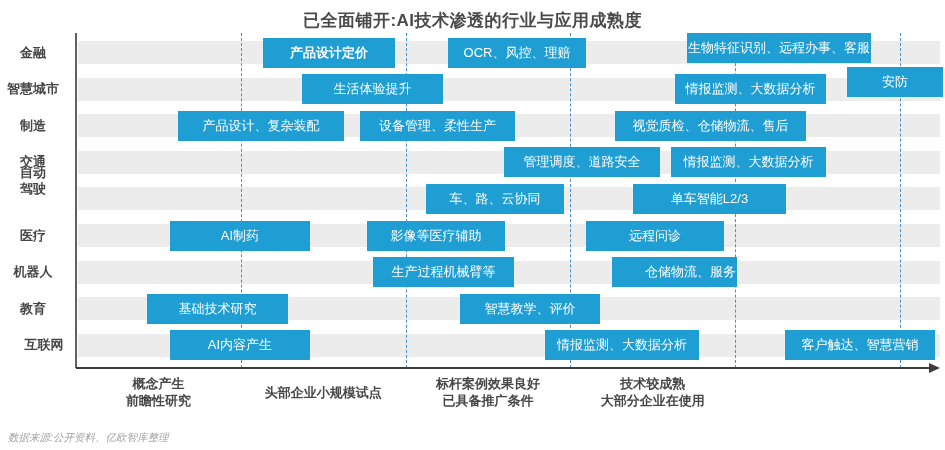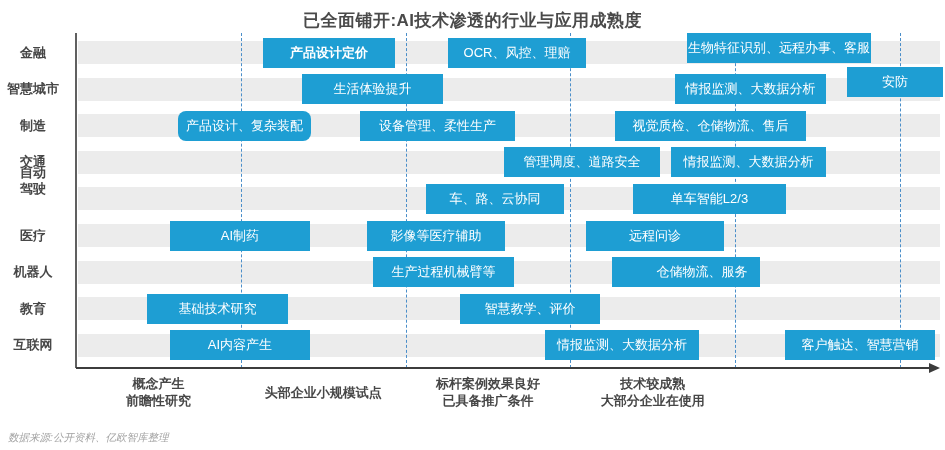--- a/index.html
+++ b/index.html
@@ -123,47 +123,47 @@
     <div class="bar-segment" style="left: 263.048px; width: 132px; top: 37.5px; font-weight: bold;">产品设计定价</div>
     <div class="bar-segment" style="left: 447.954px; width: 138.102px; top: 37.5px;">OCR、风控、理赔</div>
     <div class="bar-segment" style="left: 673.07px; width: 184px; top: 33px; margin-left: 14px;">生物特征识别、远程办事、客服</div>
     <div class="row-band" style="top: 77.6px;"></div>
     <div class="row-label" style="top: 89.1px;">智慧城市</div>
     <div class="bar-segment" style="left: 301.941px; width: 141.069px; top: 74.1px;">生活体验提升</div>
     <div class="bar-segment" style="left: 675.048px; width: 150.957px; top: 74.1px;">情报监测、大数据分析</div>
     <div class="bar-segment" style="left: 846.934px; width: 96px; top: 67px;">安防</div>
     <div class="row-band" style="top: 114.2px;"></div>
     <div class="row-label" style="top: 125.7px;">制造</div>
-    <div class="bar-segment" style="left: 178.011px; width: 133px; top: 110.7px; border-radius: 8px;">产品设计、复杂装配</div>
+    <div class="bar-segment" style="left: 178.011px; width: 166px; top: 110.7px;">产品设计、复杂装配</div>
     <div class="bar-segment" style="left: 359.95px; width: 155.077px; top: 110.7px;">设备管理、柔性生产</div>
     <div class="bar-segment" style="left: 615.061px; width: 191.003px; top: 110.7px;">视觉质检、仓储物流、售后</div>
     <div class="row-band" style="top: 150.8px;"></div>
     <div class="row-label" style="top: 162.3px;">交通</div>
     <div class="bar-segment" style="left: 503.986px; width: 156.066px; top: 147.3px;">管理调度、道路安全</div>
     <div class="bar-segment" style="left: 671.093px; width: 154.912px; top: 147.3px;">情报监测、大数据分析</div>
     <div class="row-band" style="top: 187.4px;"></div>
     <div class="row-label" style="top: 181px;">自动
 驾驶</div>
     <div class="bar-segment" style="left: 426.035px; width: 137.938px; top: 183.9px;">车、路、云协同</div>
     <div class="bar-segment" style="left: 633.024px; width: 152.934px; top: 183.9px;">单车智能L2/3</div>
     <div class="row-band" style="top: 224px;"></div>
     <div class="row-label" style="top: 235.5px;">医疗</div>
     <div class="bar-segment" style="left: 169.936px; width: 140.08px; top: 220.5px;">AI制药</div>
     <div class="bar-segment" style="left: 367.037px; width: 137.938px; top: 220.5px;">影像等医疗辅助</div>
     <div class="bar-segment" style="left: 586.056px; width: 137.938px; top: 220.5px;">远程问诊</div>
     <div class="row-band" style="top: 260.6px;"></div>
     <div class="row-label" style="top: 272.1px;">机器人</div>
     <div class="bar-segment" style="left: 372.97px; width: 141.069px; top: 257.1px;">生产过程机械臂等</div>
-    <div class="bar-segment" style="left: 611.93px; width: 148px; top: 257.1px; padding-left: 32px;">仓储物流、服务</div>
+    <div class="bar-segment" style="left: 611.93px; width: 125px; top: 257.1px; padding-left: 32px;">仓储物流、服务</div>
     <div class="row-band" style="top: 297.2px;"></div>
     <div class="row-label" style="top: 308.7px;">教育</div>
     <div class="bar-segment" style="left: 147.029px; width: 140.904px; top: 293.7px;">基础技术研究</div>
     <div class="bar-segment" style="left: 459.984px; width: 140.08px; top: 293.7px;">智慧教学、评价</div>
     <div class="row-band" style="top: 333.8px;"></div>
-    <div class="row-label" style="top: 345.3px;">互联网</div>
+    <div class="row-label" style="top: 345.3px; margin-left: 11px;">互联网</div>
     <div class="bar-segment" style="left: 169.936px; width: 140.08px; top: 330.3px;">AI内容产生</div>
     <div class="bar-segment" style="left: 545.021px; width: 153.923px; top: 330.3px;">情报监测、大数据分析</div>
     <div class="bar-segment" style="left: 784.97px; width: 149.968px; top: 330.3px;">客户触达、智慧营销</div>
     <div class="stage-label" style="left: 158.4px;">概念产生
 前瞻性研究</div>
     <div class="stage-label" style="left: 323.2px;">头部企业小规模试点</div>
     <div class="stage-label" style="left: 652.8px;">技术较成熟
 大部分企业在使用</div>
     <div class="stage-label" style="left: 488px;">标杆案例效果良好
 已具备推广条件</div>

